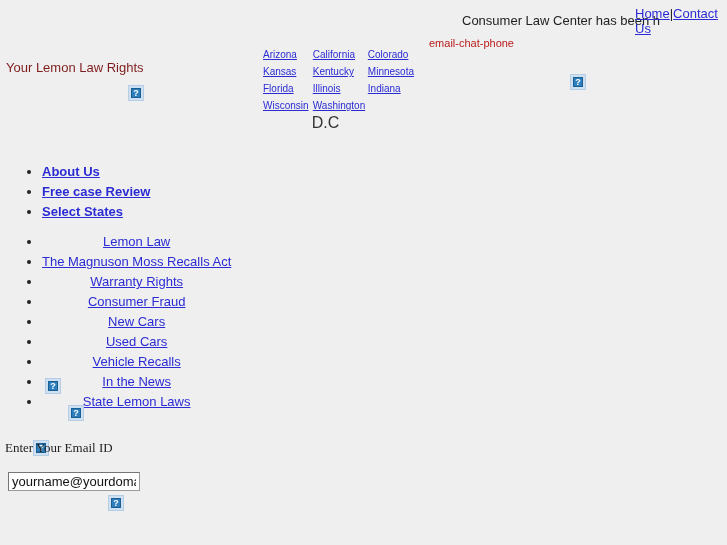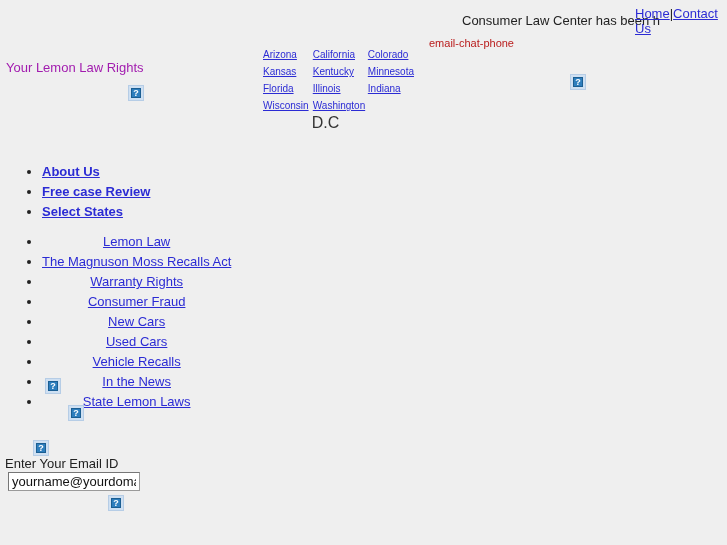--- a/index.html
+++ b/index.html
@@ -96,21 +96,21 @@
     color: #b91c1c;
     white-space: nowrap;
   }
 
   
   .section-title {
     position: absolute;
     left: 6px;
     top: 60px;
     font-size: 13px;
-    color: #a21caf;
+    color: #7f1d1d;
     white-space: nowrap;
   }
   .logo-slot {
     position: absolute;
     left: 128px;
     top: 85px;
   }
   .banner-slot {
     position: absolute;
     left: 570px;
@@ -173,24 +173,25 @@
   
   .ph-a { position: absolute; left: 45px; top: 378px; }
   .ph-b { position: absolute; left: 68px; top: 405px; }
   .ph-c { position: absolute; left: 33px; top: 440px; }
   .ph-d { position: absolute; left: 108px; top: 495px; }
 
   
   .news-label {
     position: absolute;
     left: 5px;
-    top: 456px;
-    font-size: 13px;
-    color: #222222;
-    white-space: nowrap;
+    top: 440px;
+    font-size: 13px;
+    color: #222222;
+    white-space: nowrap;
+    font-family: Liberation Serif, serif;
   }
   .news-input {
     position: absolute;
     left: 8px;
     top: 472px;
     width: 132px;
     height: 19px;
     box-sizing: border-box;
     padding: 1px 3px;
     font-family: "Liberation Sans", sans-serif;

